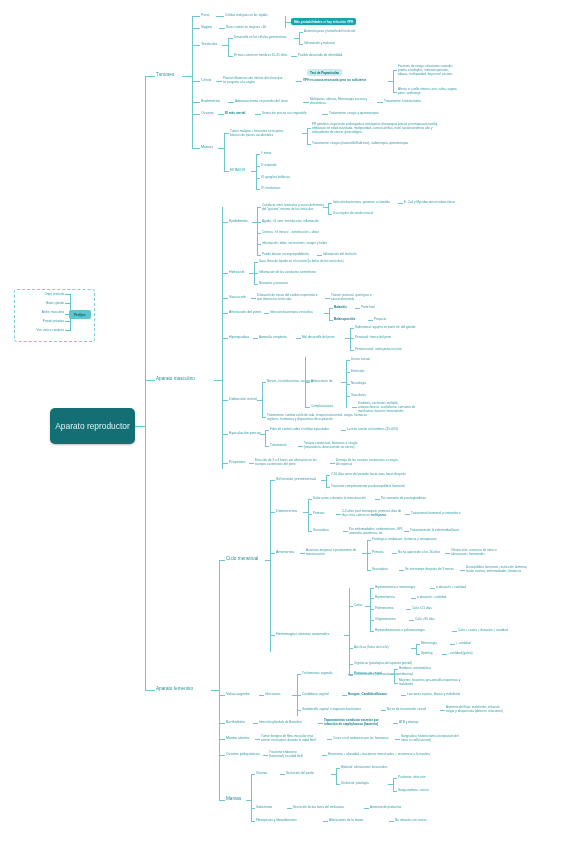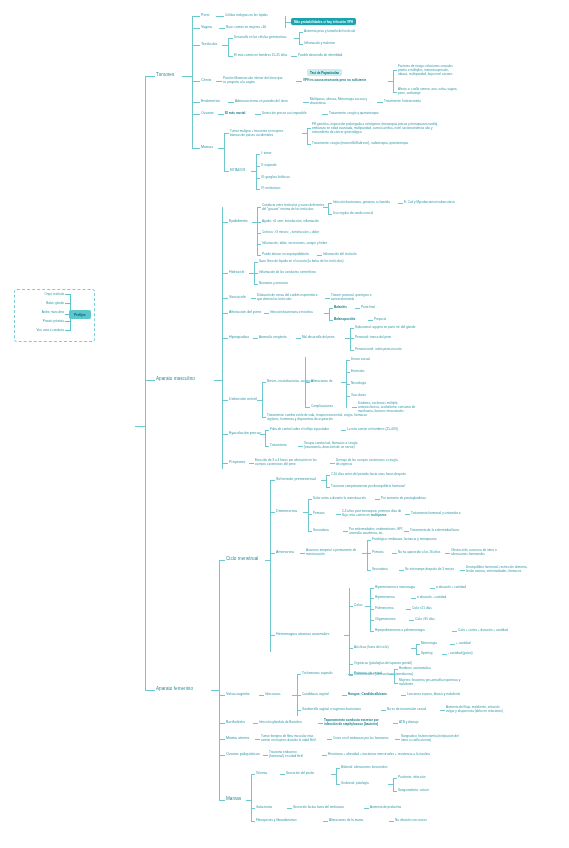--- a/index.html
+++ b/index.html
@@ -81,20 +81,22 @@
     <div class="lbl">Prefijos</div>
     <div class="lln" style="left:50px;top:4px;width:5px;"></div>
     <div class="lln" style="left:50px;top:13px;width:5px;"></div>
     <div class="lln" style="left:50px;top:24px;width:5px;"></div>
     <div class="lln" style="left:50px;top:31px;width:5px;"></div>
     <div class="lln" style="left:50px;top:40px;width:5px;"></div>
     <div class="lvert" style="left:55px;top:4px;height:37px;"></div>
     <div class="lln" style="left:55px;top:24px;width:4px;"></div>
   </div>
 
+  <div class="central">Aparato
+reproductor</div>
 
   <div class="ln lnh" style="left:135px;top:426px;width:10px;"></div>
   <div class="ln lnv" style="left:145px;top:76px;height:614px;"></div>
 
   <div class="ln lnh" style="left:145px;top:76px;width:10px;"></div>
   <div class="ln lnh" style="left:145px;top:380px;width:10px;"></div>
   <div class="ln lnh" style="left:145px;top:690px;width:10px;"></div>
 
   <div class="n xl" style="left:156px;top:72px;">Tumores</div>
   <div class="ln lnh" style="left:182px;top:76px;width:10px;"></div>

